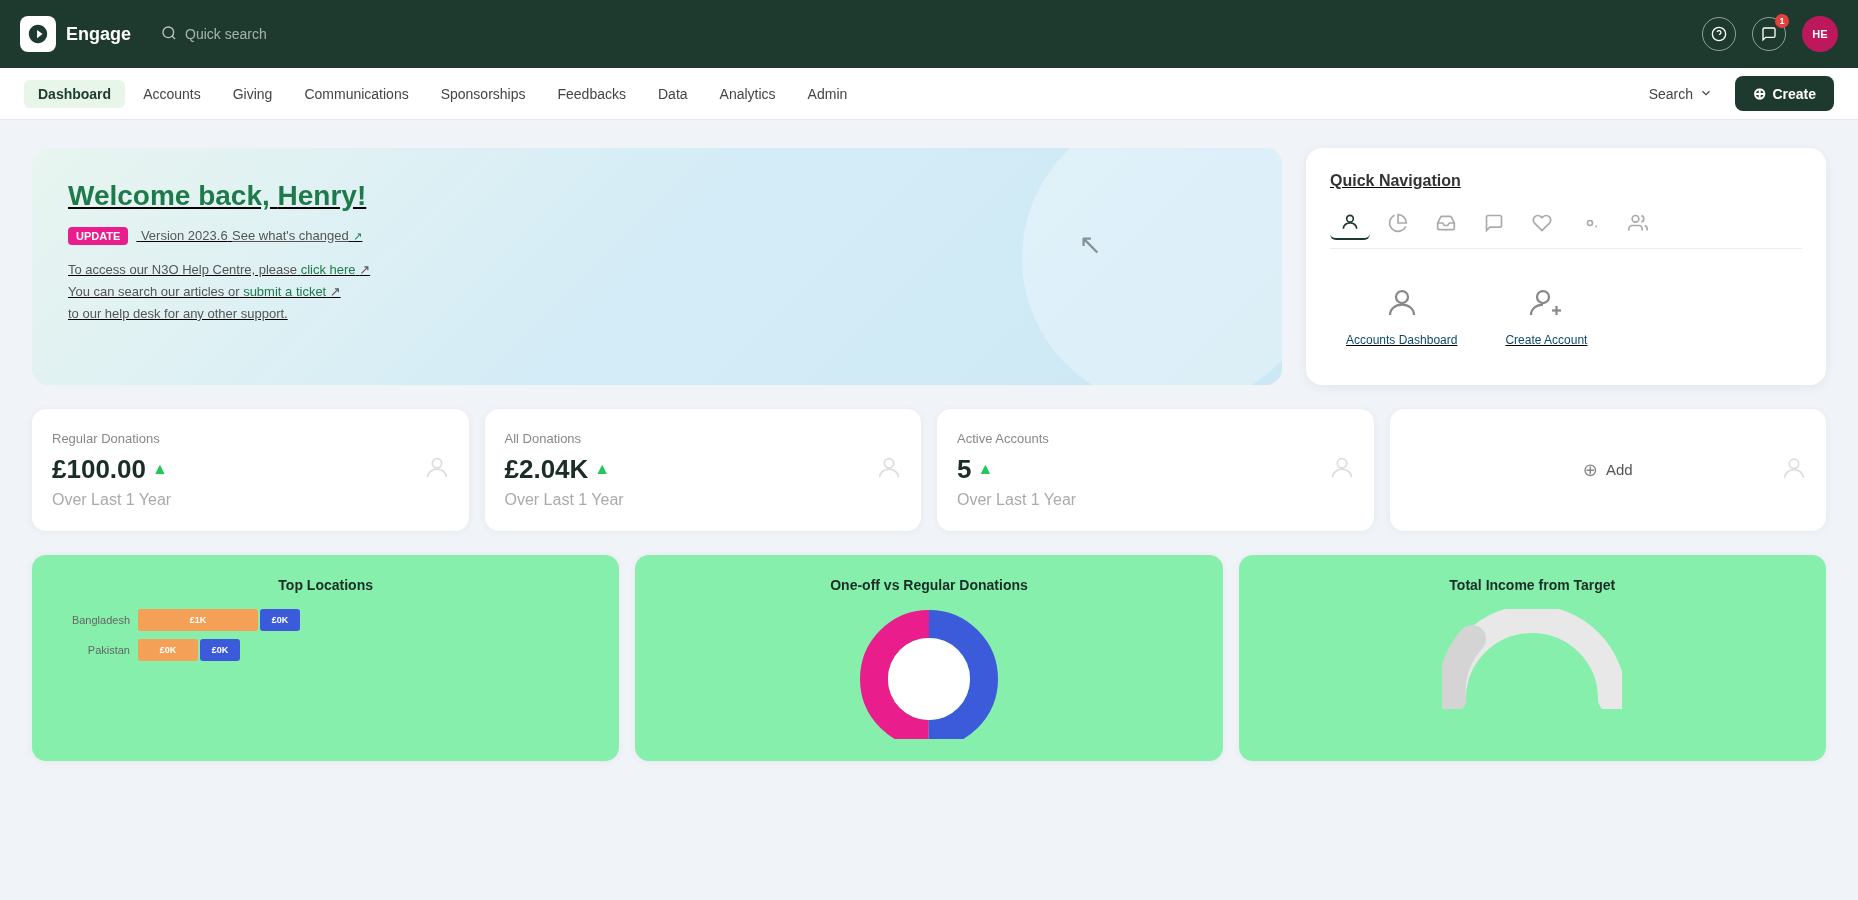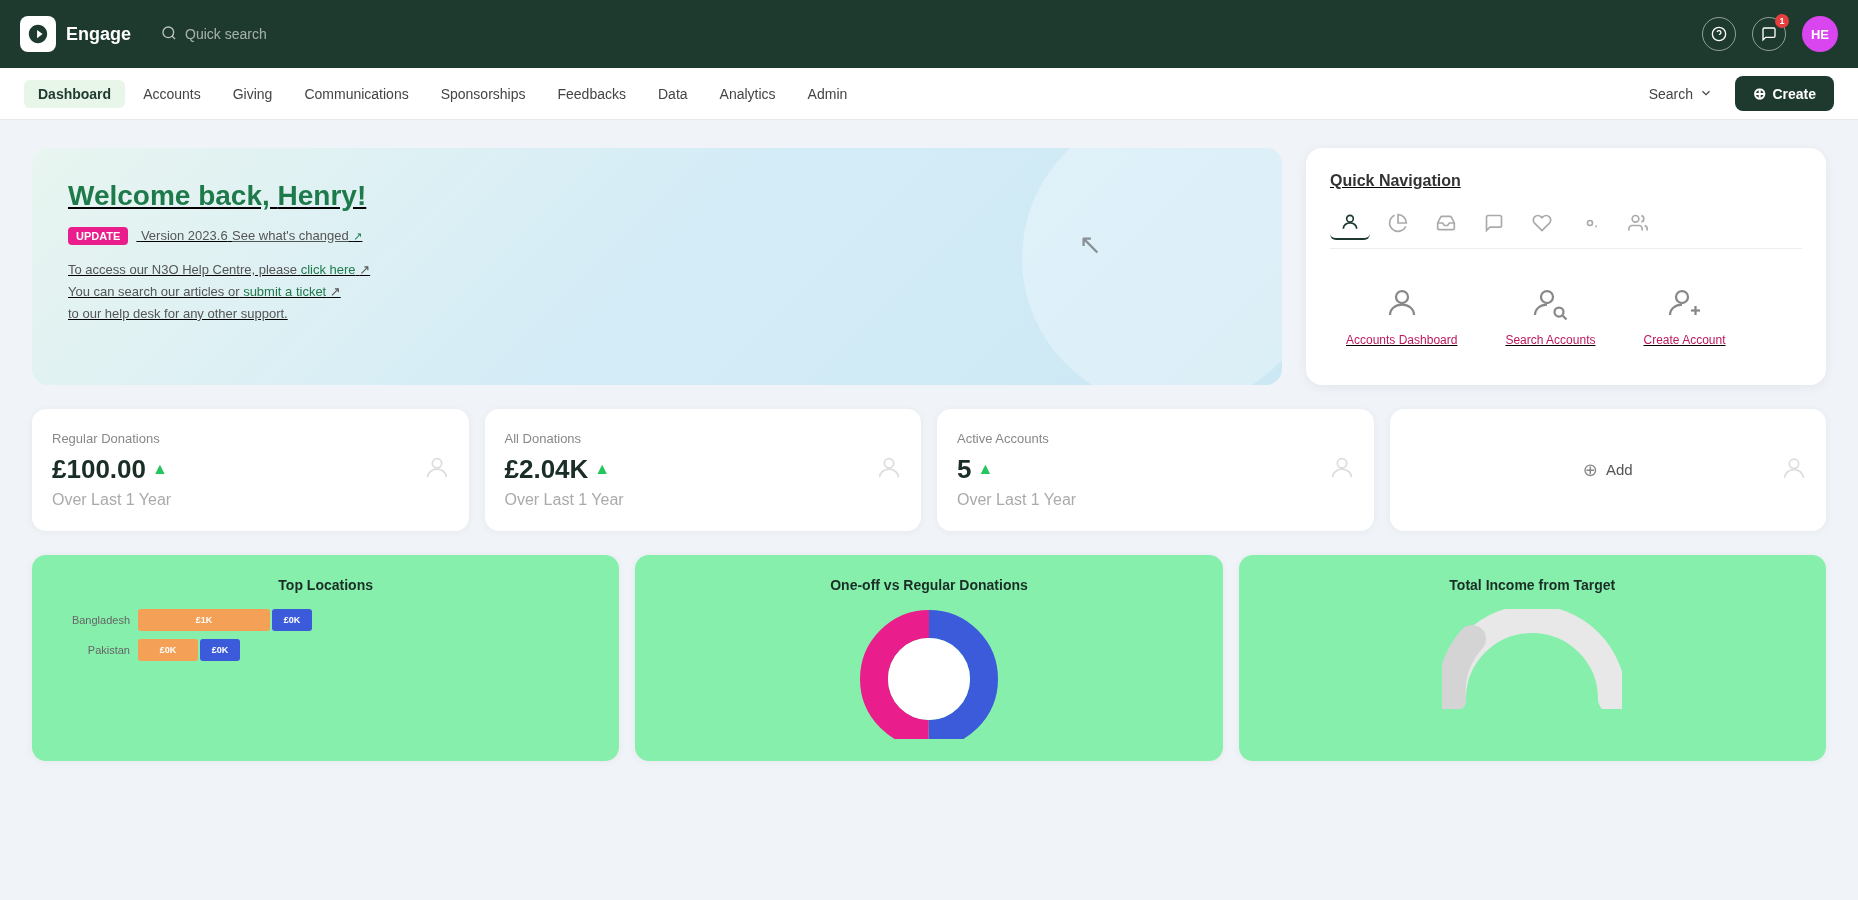--- a/index.html
+++ b/index.html
@@ -74,23 +74,23 @@
       height: 14px;
       display: flex;
       align-items: center;
       justify-content: center;
       font-weight: bold;
     }
     .avatar-btn {
       width: 36px;
       height: 36px;
       border-radius: 50%;
-      background: #d946ef;
+      background: #be185d;
       color: white;
-      font-size: 13px;
+      font-size: 11px;
       font-weight: 700;
       display: flex;
       align-items: center;
       justify-content: center;
       cursor: pointer;
     }
 
     
     .main-nav {
       background: white;
@@ -269,21 +269,21 @@
     .qn-item-icon {
       width: 44px;
       height: 44px;
       display: flex;
       align-items: center;
       justify-content: center;
       color: #666;
     }
     .qn-item-label {
       font-size: 12px;
-      color: #be185d;
+      color: #0c4a6e;
       text-align: right;
       line-height: 1.3;
     }
 
     
     .overview-title {
       font-size: 22px;
       font-weight: 700;
       color: #1a2e26;
       margin-bottom: 16px;
@@ -566,31 +566,20 @@
         <div class="qn-item">
           <div class="qn-item-icon">
             <svg width="36" height="36" viewBox="0 0 24 24" fill="none" stroke="#888" stroke-width="1.5">
               <circle cx="12" cy="8" r="4"></circle>
                 <path d="M4 20c0-4 3.6-7 8-7s8 3 8 7"></path>
             </svg>
           </div>
           <div class="qn-item-label">Accounts Dashboard</div>
         </div>
 
-        <div class="qn-item">
-          <div class="qn-item-icon">
-            <svg width="36" height="36" viewBox="0 0 24 24" fill="none" stroke="#888" stroke-width="1.5">
-              <circle cx="10" cy="8" r="4"></circle>
-                <path d="M2 20c0-4 3.6-7 8-7"></path>
-                <circle cx="18" cy="18" r="3"></circle>
-                <line x1="20.5" y1="20.5" x2="23" y2="23"></line>
-            </svg>
-          </div>
-          <div class="qn-item-label">Search Accounts</div>
-        </div>
 
         <div class="qn-item">
           <div class="qn-item-icon">
             <svg width="36" height="36" viewBox="0 0 24 24" fill="none" stroke="#888" stroke-width="1.5">
               <circle cx="10" cy="8" r="4"></circle>
                 <path d="M2 20c0-4 3.6-7 8-7"></path>
                 <line x1="19" y1="14" x2="19" y2="20"></line>
                 <line x1="16" y1="17" x2="22" y2="17"></line>
             </svg>
           </div>
@@ -662,21 +651,21 @@
 
     <div class="charts-row">
 
       <div class="chart-card">
         <div class="chart-title">Top Locations</div>
         <div class="bar-chart-wrap">
 
           <div class="bar-row">
             <div class="bar-label">Bangladesh</div>
             <div class="bar-group">
-              <div class="bar-seg" style="background:#f4a056;width:132px;">£1K</div>
+              <div class="bar-seg" style="background:#f4a056;width:120px;">£1K</div>
               <div class="bar-seg" style="background:#3b5bdb;width:40px;">£0K</div>
             </div>
           </div>
 
           <div class="bar-row">
             <div class="bar-label">Pakistan</div>
             <div class="bar-group">
               <div class="bar-seg" style="background:#f4a056;width:60px;">£0K</div>
               <div class="bar-seg" style="background:#3b5bdb;width:40px;">£0K</div>
             </div>

